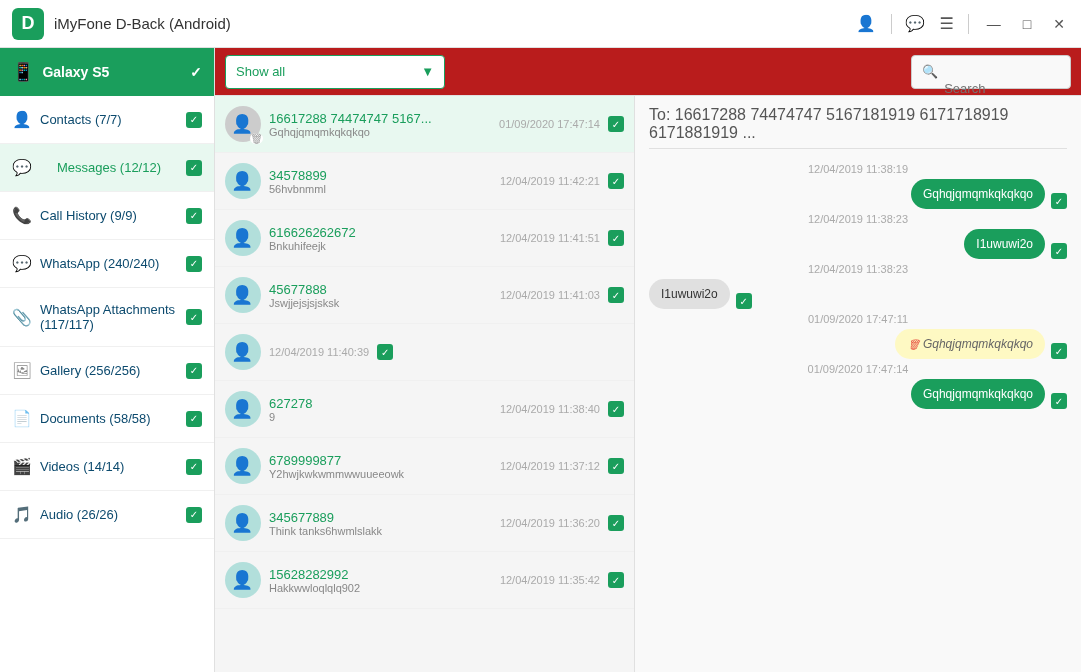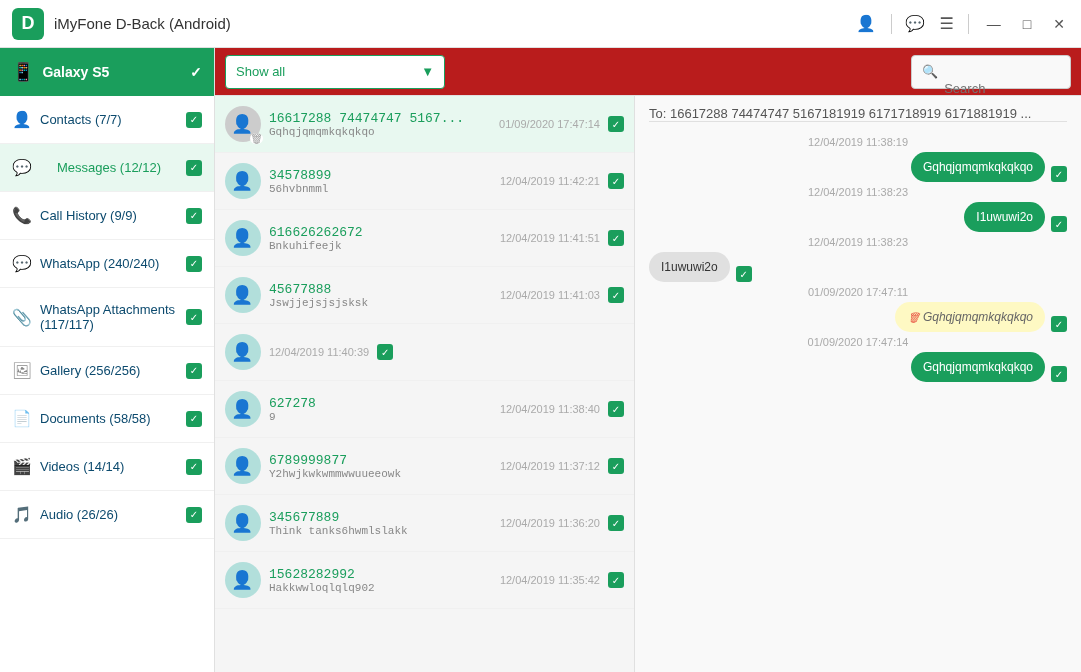--- a/index.html
+++ b/index.html
@@ -77,29 +77,29 @@
       display: flex; align-items: center; padding: 10px 10px;
       border-bottom: 1px solid #f0f0f0; cursor: pointer; gap: 8px;
     }
     .msg-item.selected { background: #e8f8f0; }
     .msg-avatar {
       width: 36px; height: 36px; border-radius: 50%; background: #b2dfdb;
       display: flex; align-items: center; justify-content: center; font-size: 18px; color: #fff; flex-shrink: 0;
     }
     .msg-avatar.deleted { background: #ccc; position: relative; }
     .msg-avatar .del-icon { position: absolute; bottom: -2px; right: -2px; background: #fff; border-radius: 50%; font-size: 10px; color: #999; }
-    .msg-body { flex: 1; min-width: 0; font-family: Liberation Mono, monospace; }
+    .msg-body { flex: 1; min-width: 0; }
     .msg-name { font-size: 13px; color: #1a9e5c; white-space: nowrap; overflow: hidden; text-overflow: ellipsis; }
     .msg-preview { font-size: 11px; color: #888; white-space: nowrap; overflow: hidden; text-overflow: ellipsis; }
     .msg-time { font-size: 11px; color: #aaa; white-space: nowrap; }
     .msg-check { flex-shrink: 0; }
 
     
     .chat-panel { flex: 1; overflow-y: auto; padding: 10px 14px; background: #f9f9f9; display: flex; flex-direction: column; gap: 6px; }
-    .chat-to { font-size: 13px; color: #555; border-bottom: 1px solid #e0e0e0; margin-bottom: 4px; }
+    .chat-to { font-size: 16px; color: #555; padding-bottom: 6px; border-bottom: 1px solid #e0e0e0; margin-bottom: 4px; }
     .chat-timestamp { text-align: center; font-size: 11px; color: #aaa; margin: 4px 0; }
     .chat-bubble-row { display: flex; align-items: flex-end; gap: 6px; }
     .chat-bubble-row.right { justify-content: flex-end; }
     .chat-bubble-row.left { justify-content: flex-start; }
     .chat-bubble {
       max-width: 220px; padding: 8px 12px; border-radius: 16px;
       font-size: 12px; color: #fff; background: #1a9e5c; position: relative;
     }
     .chat-bubble.received { background: #e0e0e0; color: #333; }
     .chat-bubble.deleted-msg { background: #fef9c3; color: #666; font-style: italic; }

